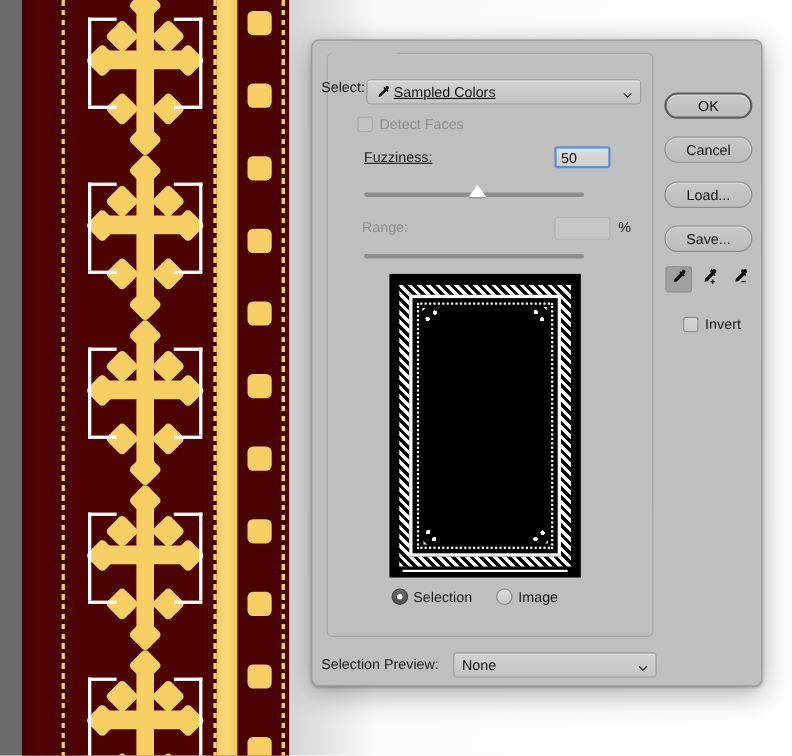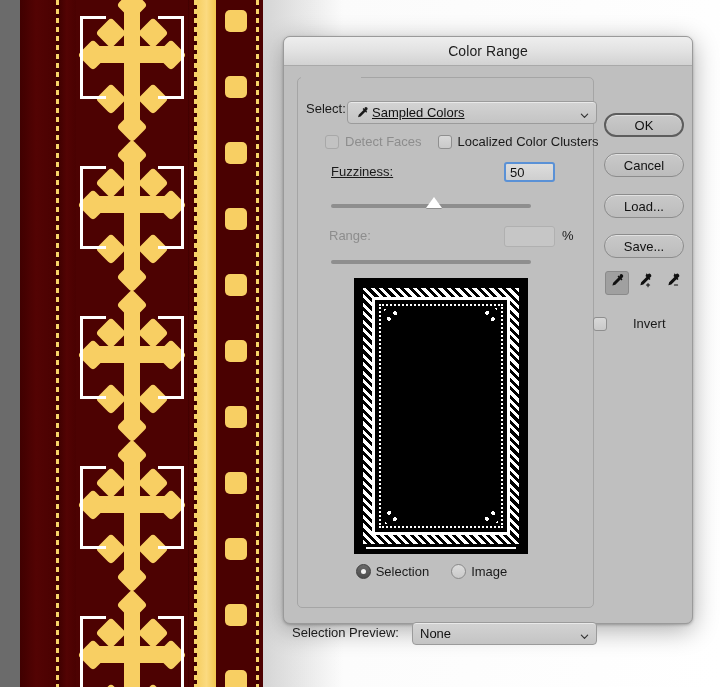--- a/index.html
+++ b/index.html
@@ -156,21 +156,21 @@
   
   #groupbox-gap {
     position: absolute;
     left: 17px; top: 6px;
     width: 60px; height: 14px;
     background: #bfbfbf;
   }
 
   .row { position: absolute; display: flex; align-items: center; }
 
-  #row-select { left: 22px; top: 35px; width: 280px; }
+  #row-select { left: 8px; top: 35px; width: 280px; }
   .lbl {
     font-size: 13px; color: #1a1a1a; white-space: nowrap;
   }
   .lbl.dim { color: #8d8d8d; }
 
   .combo {
     position: relative;
     background: linear-gradient(to bottom,#d3d3d3 0%, #c4c4c4 100%);
     border: 1px solid #9b9b9b;
     border-radius: 4px;
@@ -347,21 +347,21 @@
   
   #tools { position: absolute; left: 321px; top: 205px; display: flex; align-items: center; }
   .tool {
     width: 24px; height: 24px;
     display: flex; align-items: center; justify-content: center;
     border-radius: 3px;
     margin-right: 4px;
   }
   .tool.active { background: #a0a0a0; border: 1px solid #8a8a8a; box-sizing: border-box; }
 
-  #row-invert { position: absolute; left: 309px; top: 250px; display: flex; align-items: center; gap: 20px; }
+  #row-invert { position: absolute; left: 337px; top: 250px; display: flex; align-items: center; }
 </style>
 </head>
 <body>
 
 <div id="root">
 
   <div id="canvas-area">
     <div id="gutter-strip"></div>
 
     <div id="artwork">
@@ -485,23 +485,20 @@
           <div class="sq" style="top: 670px;"></div>
         </div>
       <div class="art-hairline" style="left:236px;"></div>
     </div>
 
     <div id="artwork-fade"></div>
   </div>
 
   <div id="dialog">
 
-    <div id="titlebar">
-      <div id="dialog-title">Color Range</div>
-    </div>
 
     <div id="body">
 
       <div id="groupbox"></div>
       <div id="groupbox-gap"></div>
 
       <div class="row" id="row-select">
         <span class="lbl">Select:</span>
         <div class="combo" id="select-combo">
           <span class="eyedrop-inline">
@@ -516,24 +513,20 @@
             </svg>
           </span>
         </div>
       </div>
 
       <div class="row" id="row-checks">
         <div class="cb-item">
           <span class="cb-box dim"></span>
           <span class="lbl dim">Detect Faces</span>
         </div>
-        <div class="cb-item">
-          <span class="cb-box"></span>
-          <span class="lbl">Localized Color Clusters</span>
-        </div>
       </div>
 
       <div class="row" id="row-fuzz">
         <span class="lbl" id="fuzz-label">Fuzziness:</span>
         <div class="numfield" id="fuzz-input">
           <span>50</span>
         </div>
       </div>
       <div class="slider-track" id="fuzz-track"></div>
       <div id="fuzz-thumb"></div>

